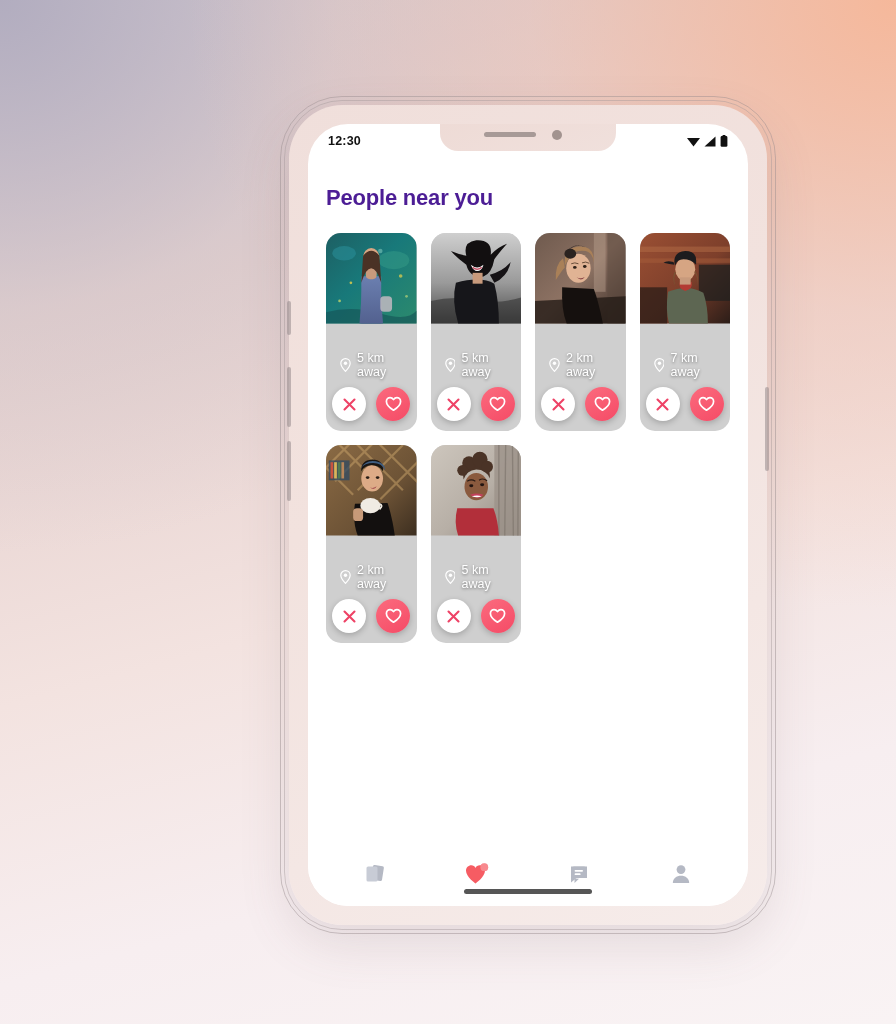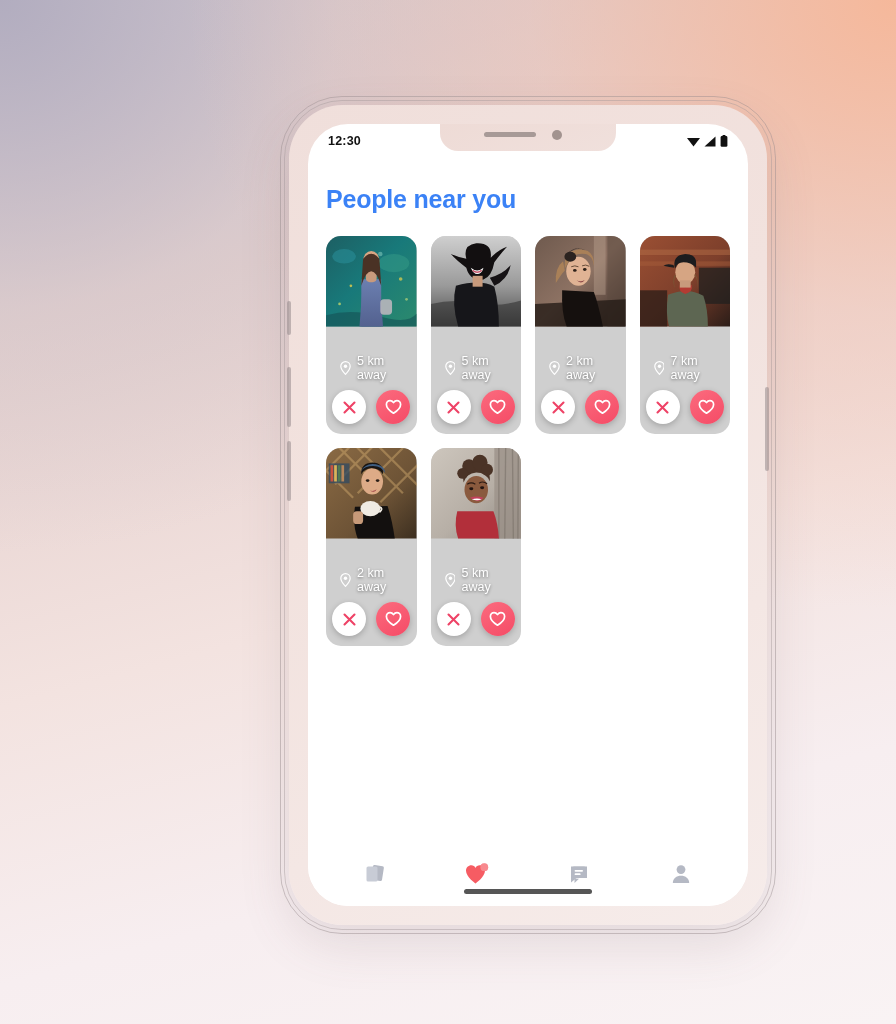--- a/index.html
+++ b/index.html
@@ -129,22 +129,22 @@
 
   
   .content {
     position: absolute;
     top: 34px; left: 0; right: 0; bottom: 0;
     display: flex;
     flex-direction: column;
   }
 
   .page-title {
-    color: #3b82f6;
-    font-size: 25px;
+    color: #4c1d95;
+    font-size: 22px;
     font-weight: bold;
     padding: 27px 12px 18px 18px;
     letter-spacing: -0.2px;
     flex: none;
   }
 
   .grid {
     flex: 1 1 auto;
     padding: 4px 18px;
     display: grid;

